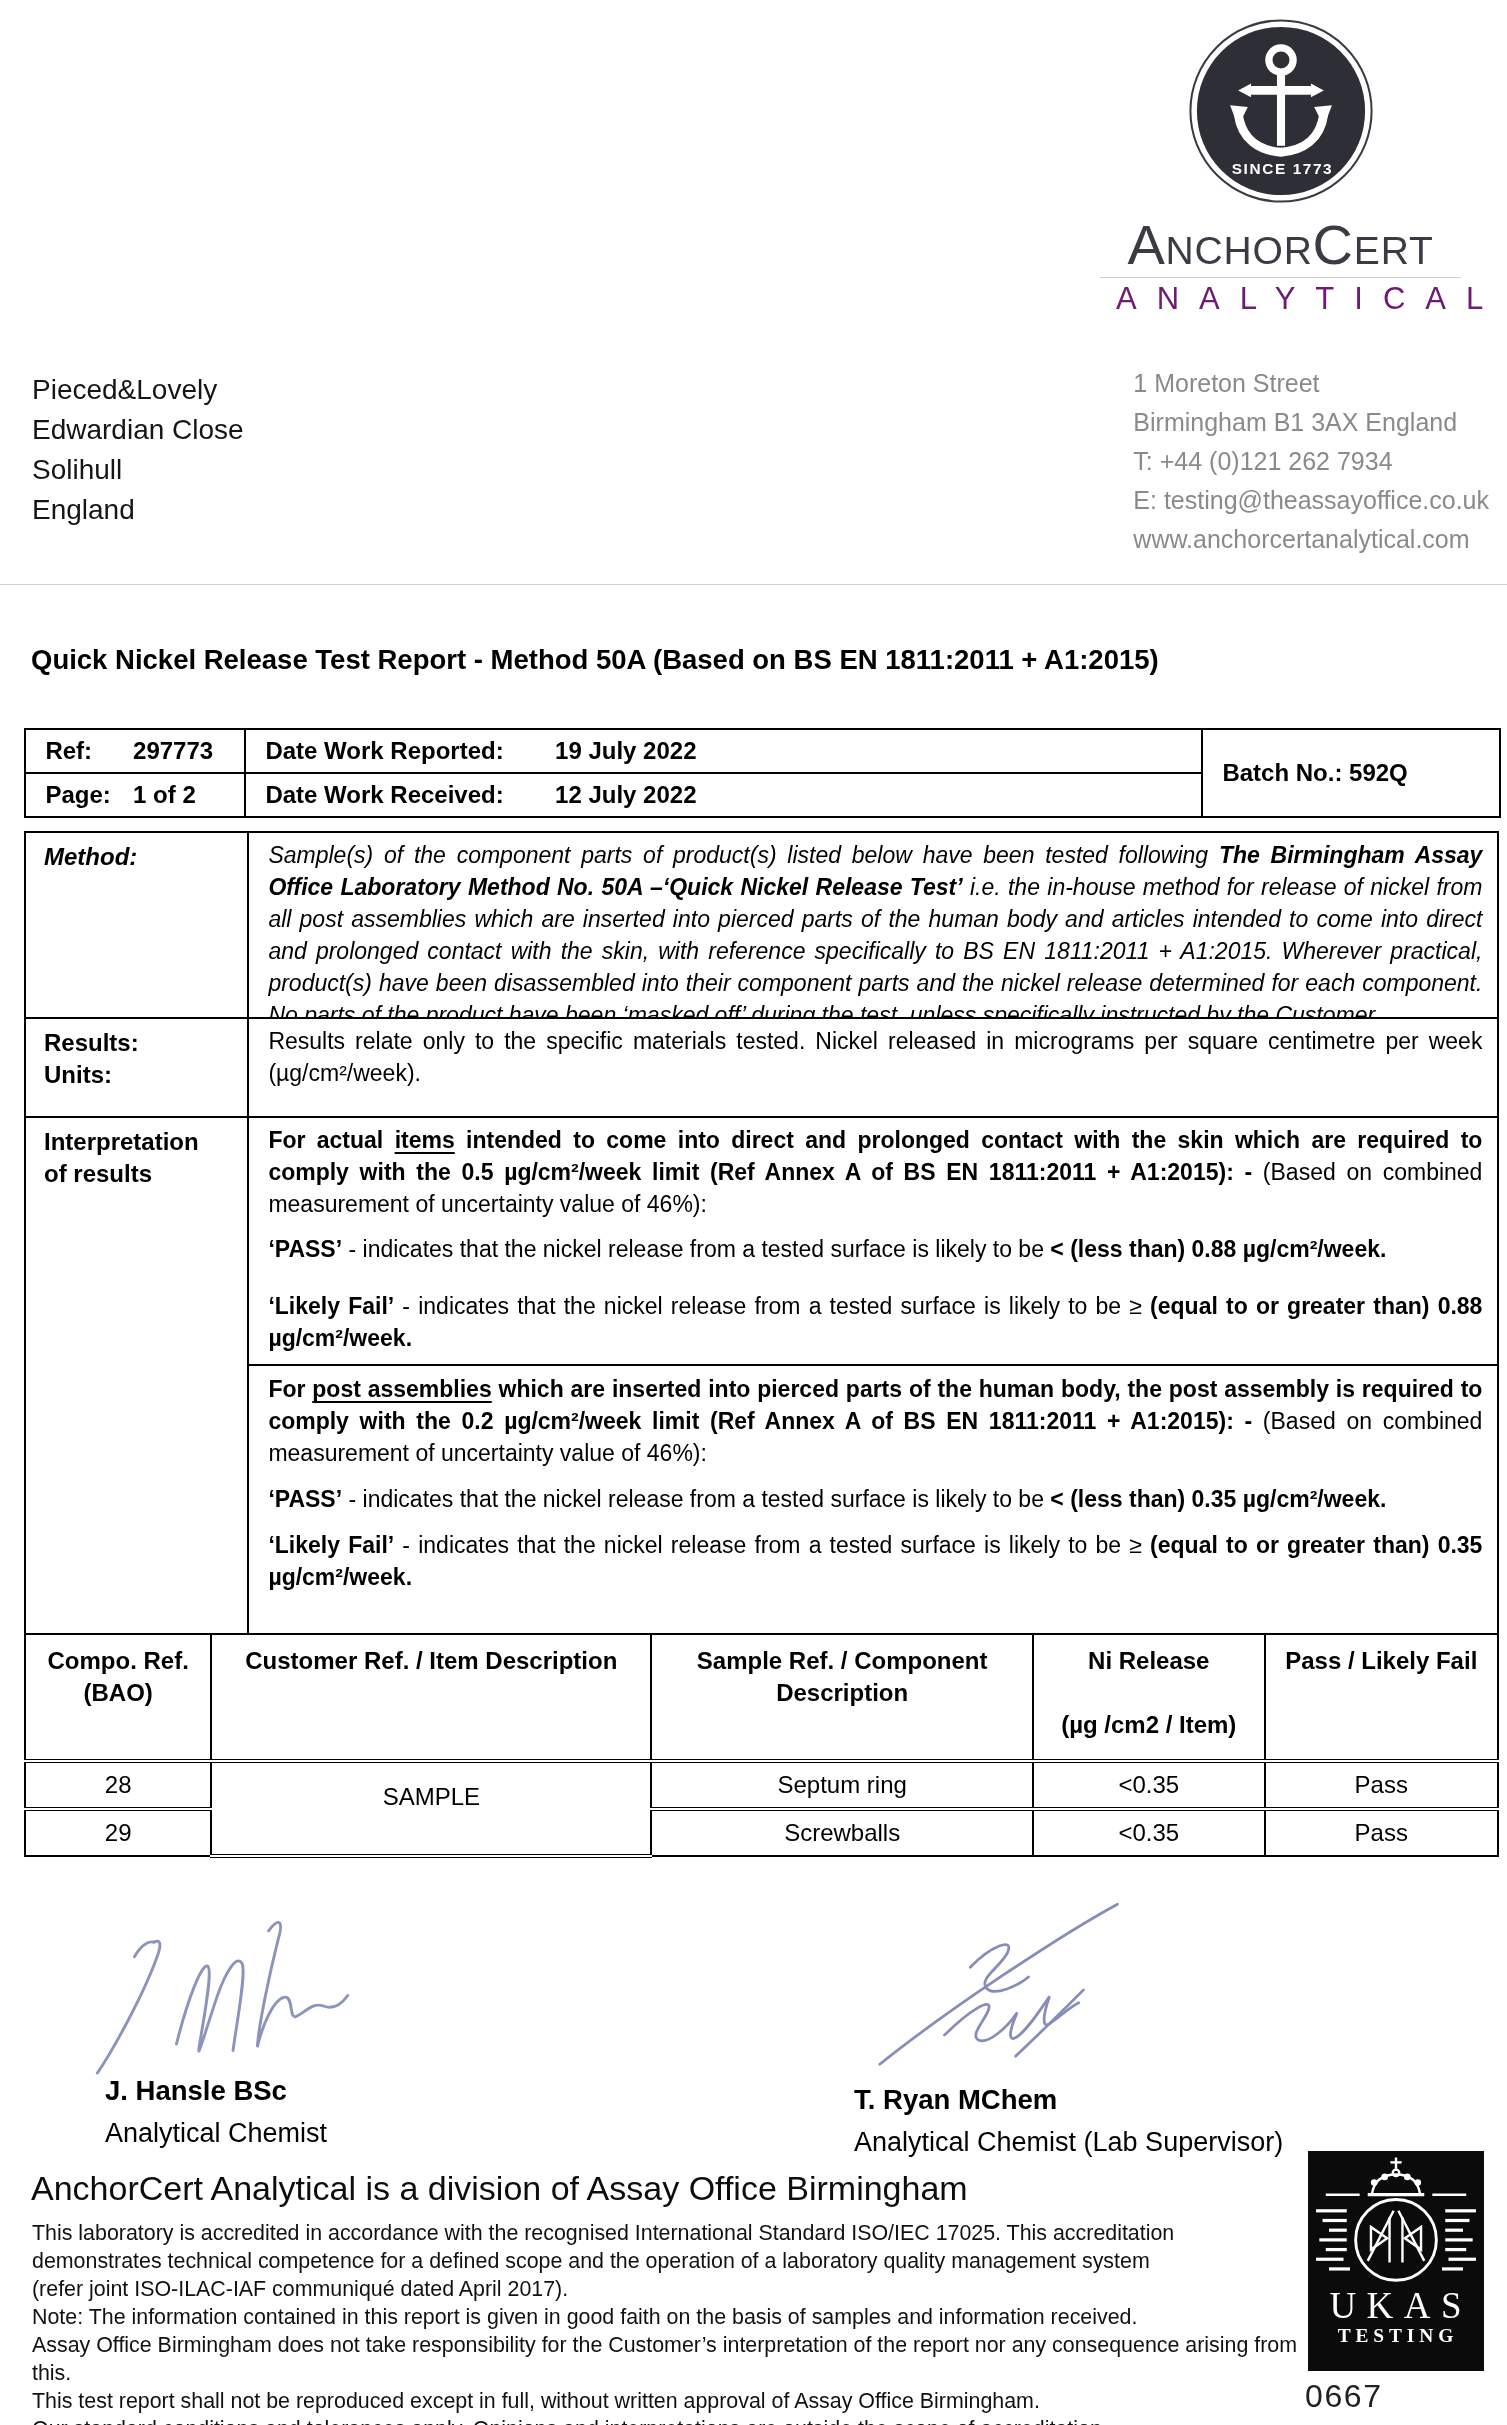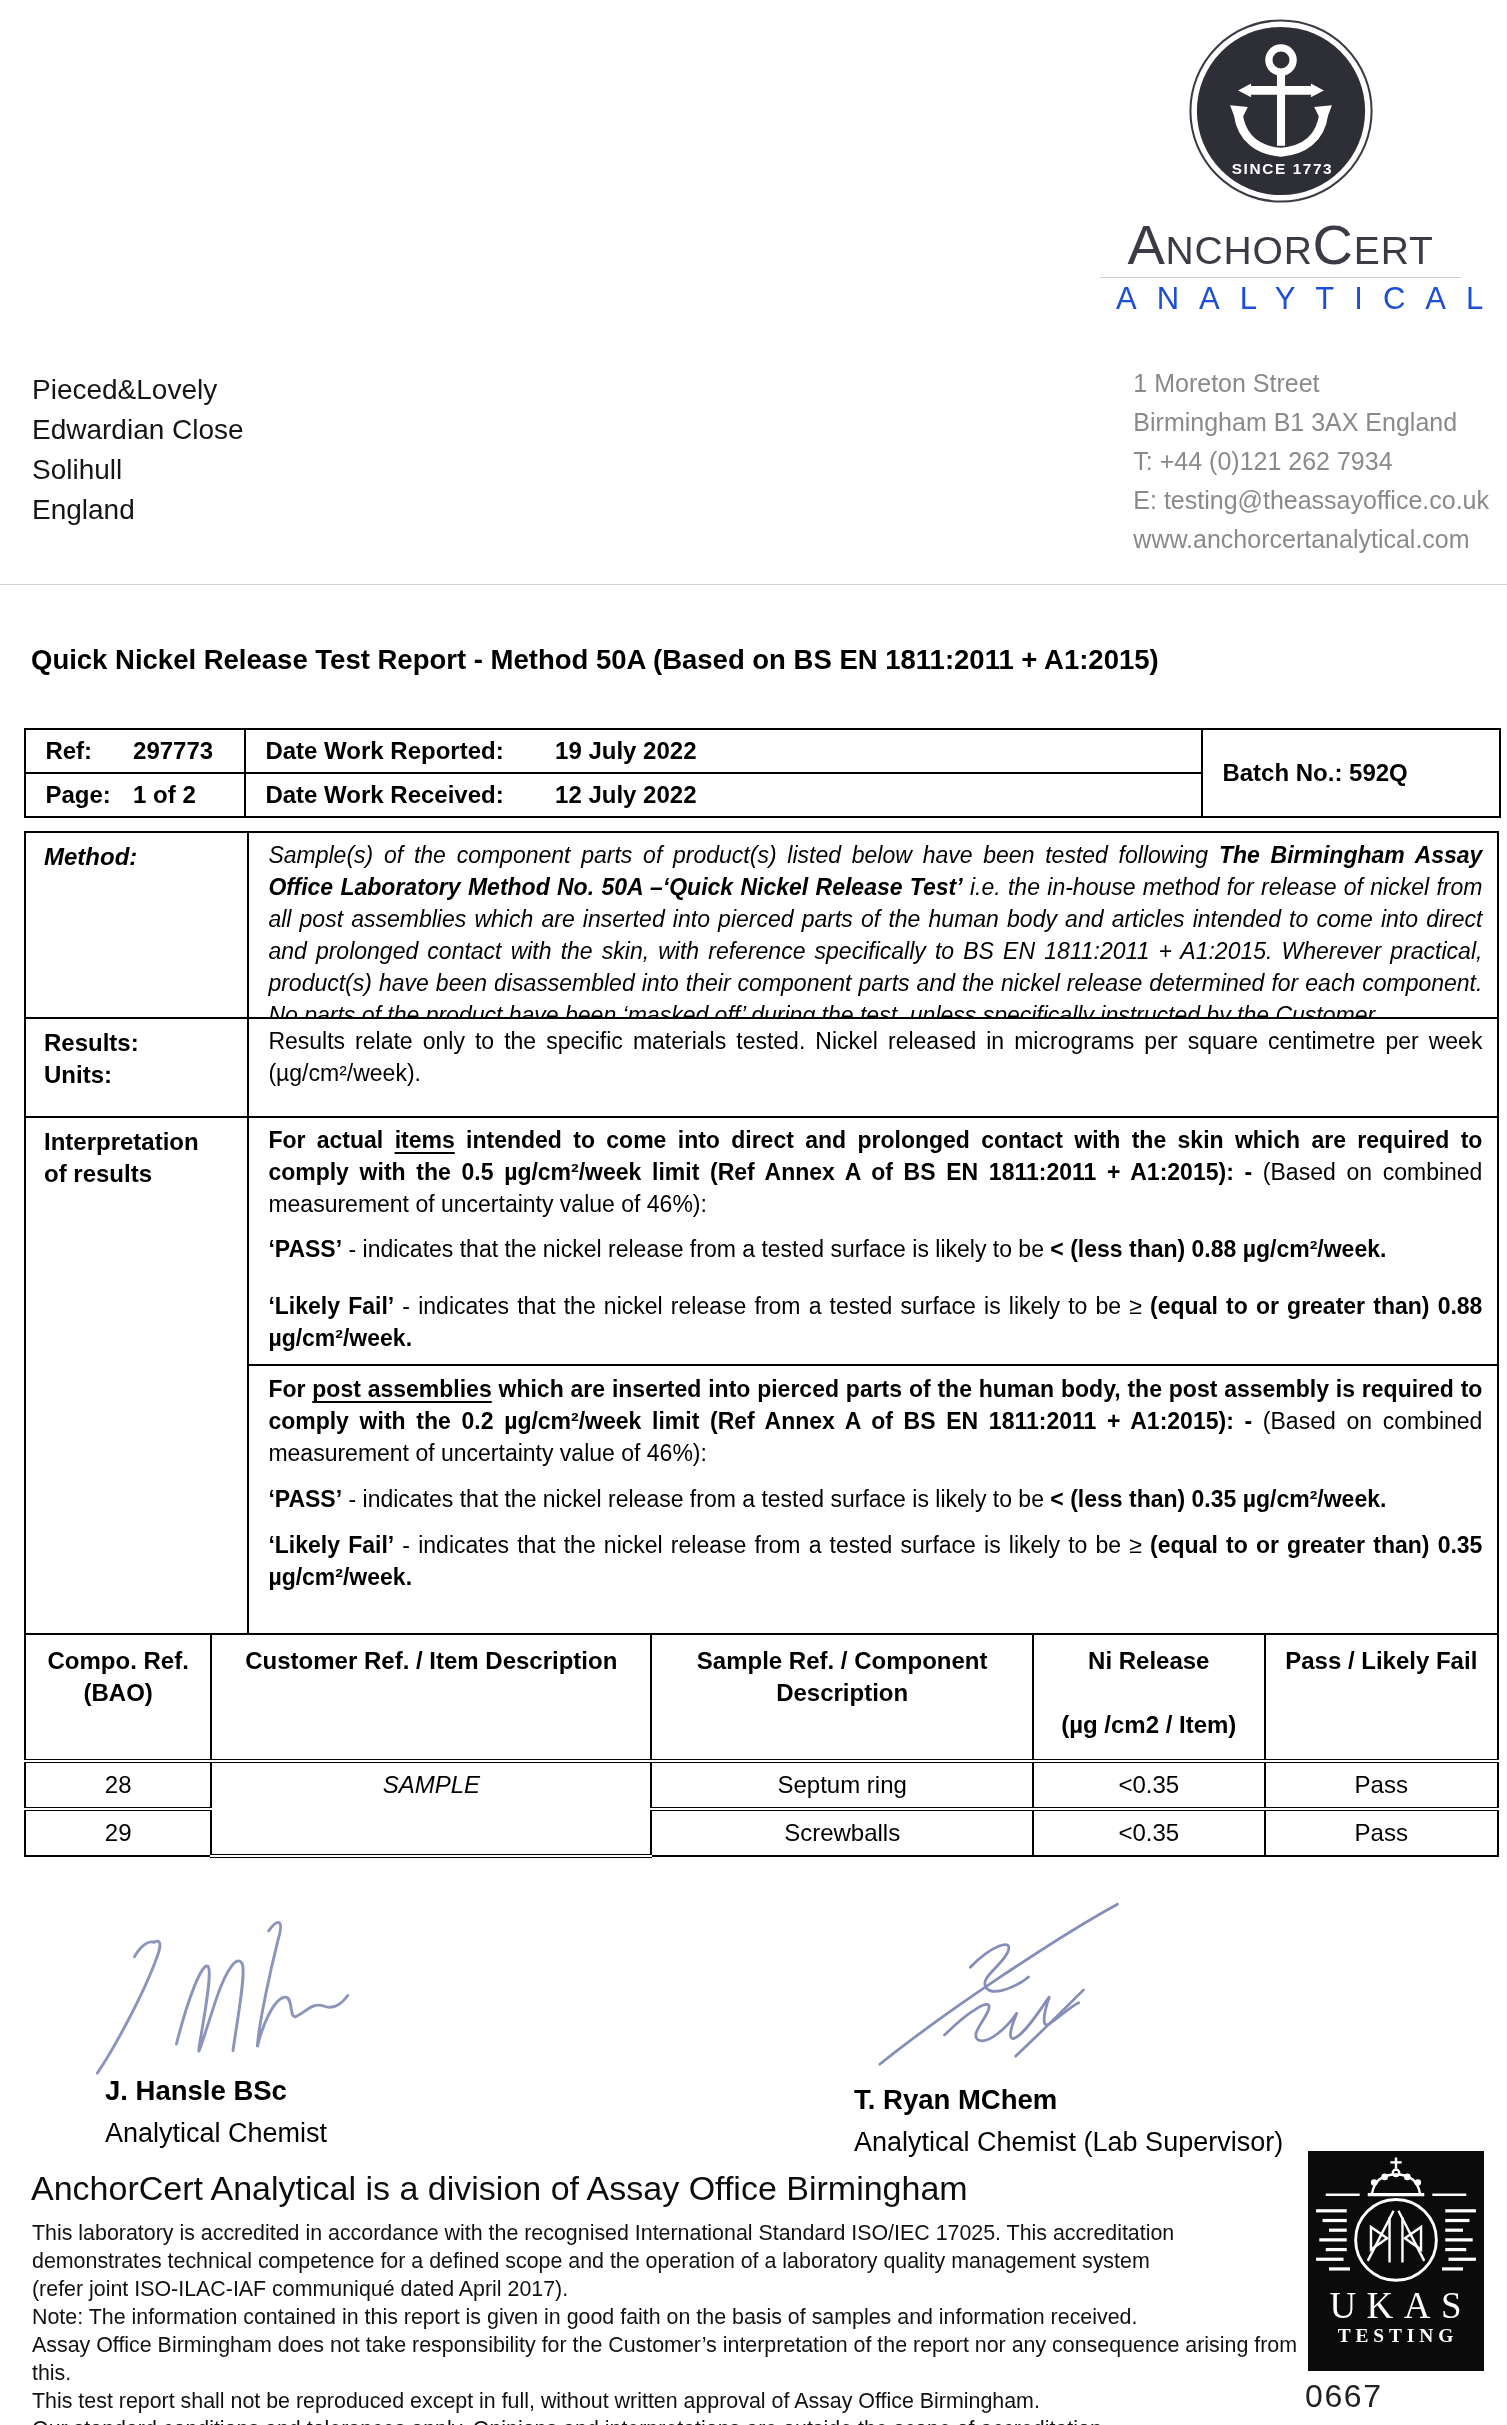--- a/index.html
+++ b/index.html
@@ -7,21 +7,21 @@
   .abs{position:absolute;}
   .b{font-weight:700;}
   .u{text-decoration:underline;text-decoration-thickness:2px;text-underline-offset:4px;}
 
   
   .logo-wrap{top:18px;left:1100px;width:361px;text-align:center;}
   .logo-circle{width:186px;height:186px;margin:0 auto;position:relative;}
   .logo-since{position:absolute;left:4px;right:0;top:142px;color:#fff;font-size:15.4px;font-weight:700;letter-spacing:1.6px;text-align:center;}
   .brand{margin-top:14.6px;font-variant:small-caps;font-size:56px;letter-spacing:0.8px;color:#3b3b45;line-height:52px;}
   .brand-rule{border:0;border-top:1.6px solid #cfcfcf;margin:6.5px 0 3.2px 0;width:100%;}
-  .brand-sub{font-size:31px;letter-spacing:20px;padding-left:16px;color:#1d4ed8;}
+  .brand-sub{font-size:31px;letter-spacing:20px;padding-left:16px;color:#701a75;}
 
   
   .customer-address{top:370px;left:32px;font-size:28px;line-height:40px;color:#151515;}
   .lab-contact{top:364px;right:18px;font-size:25px;line-height:39px;color:#8a8a8a;}
   .header-rule{top:584px;left:0;width:1507px;border-top:1.6px solid #d2d2d2;}
 
   
   .report-title{top:644px;left:31px;font-size:27.5px;font-weight:700;}
 
   
@@ -47,21 +47,21 @@
   .para{margin:0;}
   .para + .para{margin-top:13.7px;}
   .row-interp .mcontent-wrap{display:flex;flex-direction:column;}
 
   
   .res-table{top:1633px;left:24px;width:1475px;table-layout:fixed;border:2.4px solid #000;}
   .res-table th,.res-table td{border:2px solid #000;font-size:24px;text-align:center;}
   .res-table th{font-weight:700;vertical-align:top;padding-top:9.7px;height:113px;line-height:32px;border-bottom:4px double #000;}
   .res-table td{height:42px;font-weight:400;}
   .res-table tr.r1 td{border-bottom:4px double #000;}
-  .res-table td.merged{vertical-align:top;padding-top:8px;font-style:italic;}
+  .res-table td.merged{vertical-align:top;padding-top:20px;}
   .nb{height:32px;}
 
   
   .sig-svg{pointer-events:none;}
   .sig-name{font-size:27.5px;font-weight:700;}
   .sig-role{font-size:27px;margin-top:10.5px;}
   .sig-left-text{top:2075px;left:105px;}
   .sig-right-text{top:2084px;left:854px;}
 
   

